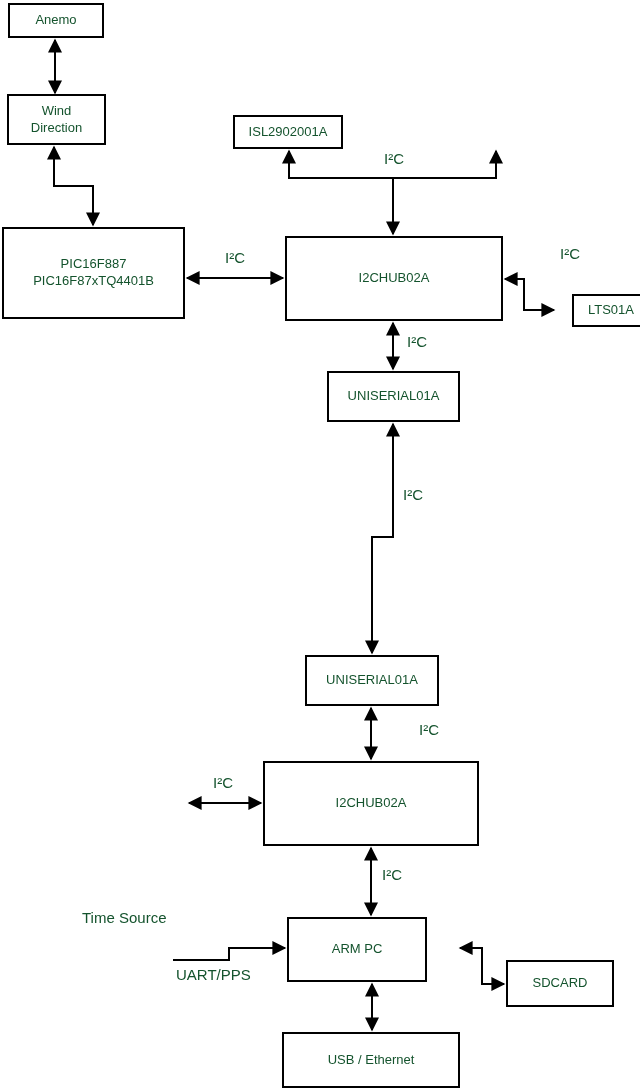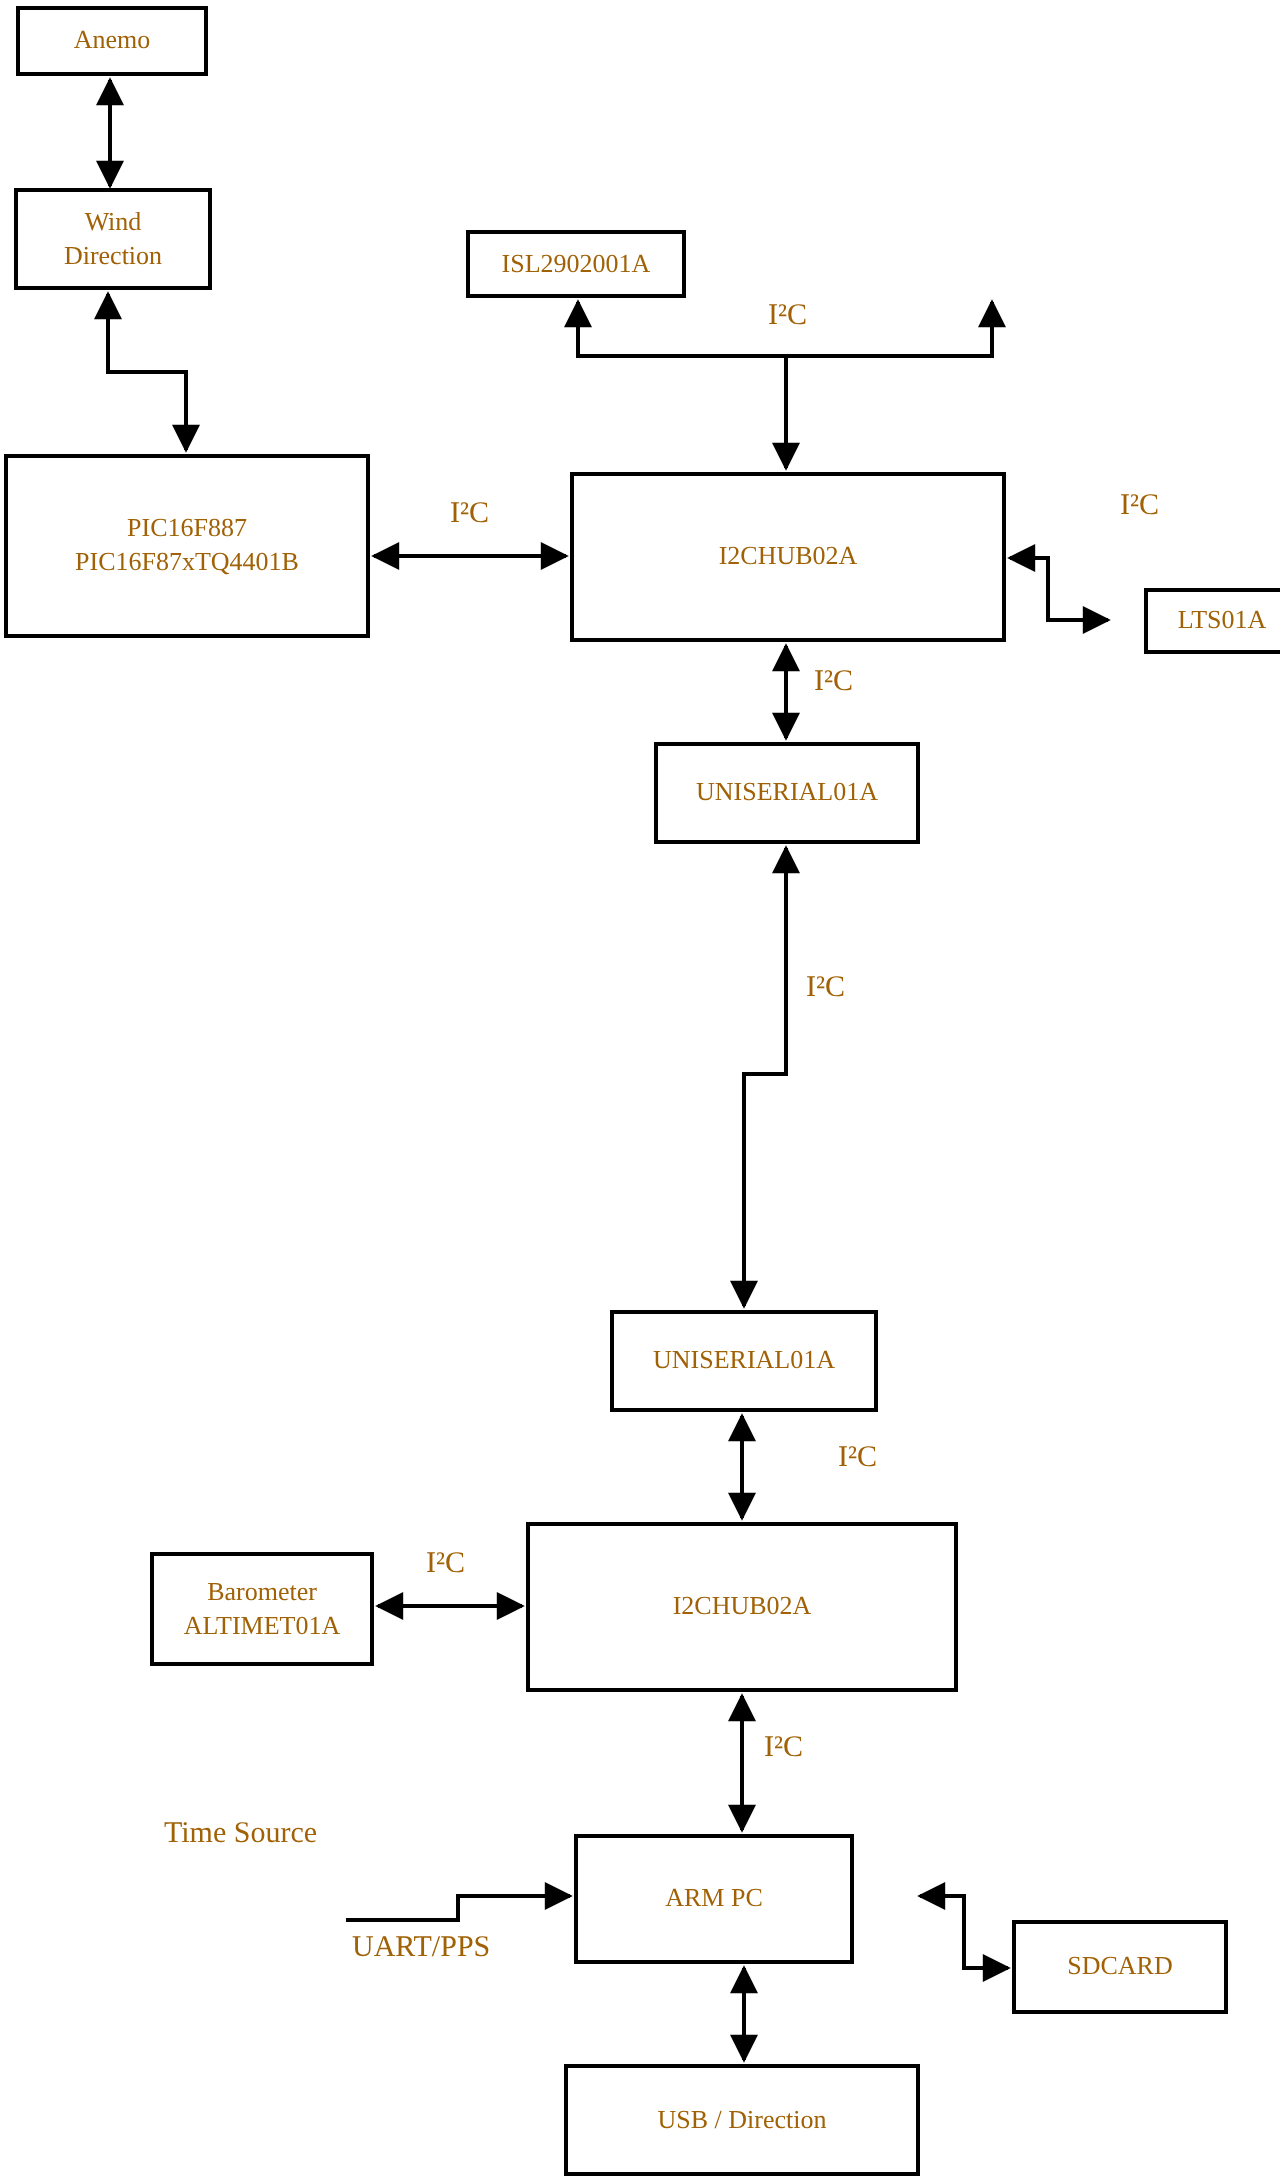--- a/index.html
+++ b/index.html
@@ -1,22 +1,22 @@
 <!DOCTYPE html>
 <html><head>
 <meta charset="utf-8">
 <style>
   html, body { margin: 0; padding: 0; background: #ffffff; }
   .canvas {
     position: relative;
     width: 640px;
     height: 1089px;
     background: #ffffff;
-    font-family: Liberation Serif, serif;
-    color: #a16207;
+    font-family: Liberation Sans, sans-serif;
+    color: #14532d;
     overflow: hidden;
   }
   svg.wires {
     position: absolute;
     left: 0; top: 0;
     width: 640px; height: 1089px;
   }
   svg.wires path {
     stroke: #000000;
     stroke-width: 2;
@@ -97,40 +97,36 @@
   </div>
 
   <div class="node" style="left:327px;top:371px;width:133px;height:51px">
     <span>UNISERIAL01A</span>
   </div>
 
   <div class="node" style="left:305px;top:655px;width:134px;height:51px">
     <span>UNISERIAL01A</span>
   </div>
 
-  <div class="node" style="left:75px;top:776px;width:112px;height:57px">
-    <span>Barometer</span>
-    <span>ALTIMET01A</span>
-  </div>
 
   <div class="node" style="left:263px;top:761px;width:216px;height:85px">
     <span>I2CHUB02A</span>
   </div>
 
 
   <div class="node" style="left:287px;top:917px;width:140px;height:65px">
     <span>ARM PC</span>
   </div>
 
   <div class="node" style="left:506px;top:960px;width:108px;height:47px">
     <span>SDCARD</span>
   </div>
 
   <div class="node" style="left:282px;top:1032px;width:178px;height:56px">
-    <span>USB / Direction</span>
+    <span>USB / Ethernet</span>
   </div>
 
   <div class="lbl" style="left:384px;top:150px">I²C</div>
   <div class="lbl" style="left:225px;top:249px">I²C</div>
   <div class="lbl" style="left:560px;top:245px">I²C</div>
   <div class="lbl" style="left:407px;top:333px">I²C</div>
   <div class="lbl" style="left:403px;top:486px">I²C</div>
   <div class="lbl" style="left:419px;top:721px">I²C</div>
   <div class="lbl" style="left:213px;top:774px">I²C</div>
   <div class="lbl" style="left:382px;top:866px">I²C</div>

